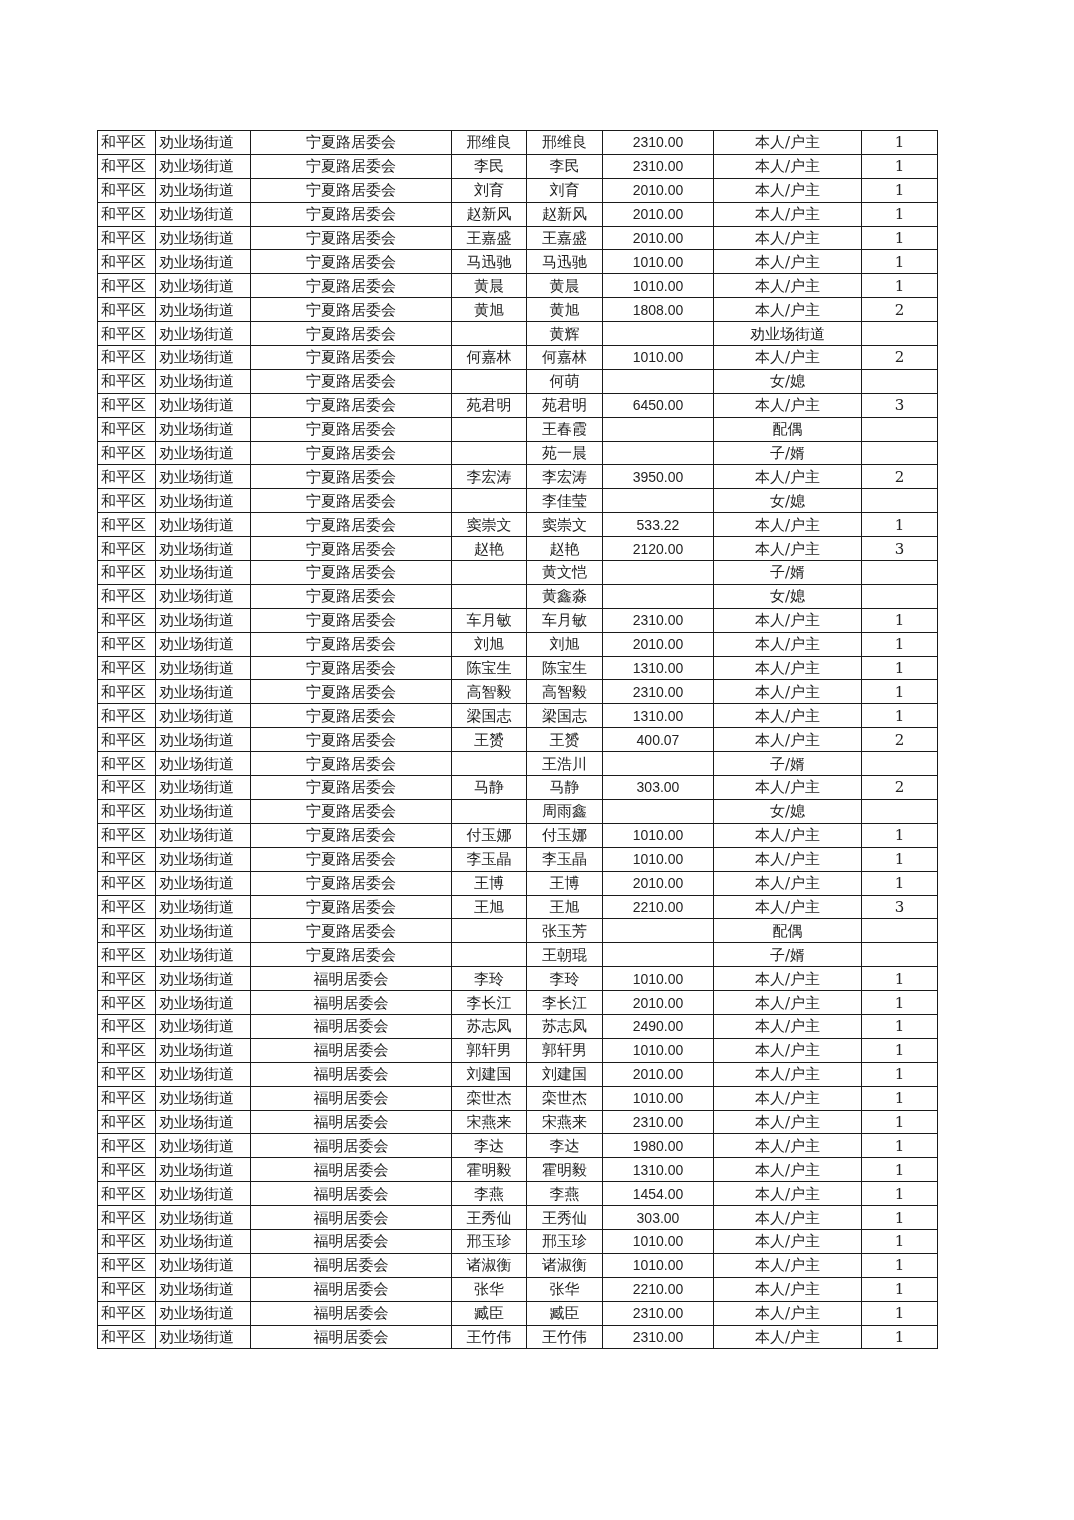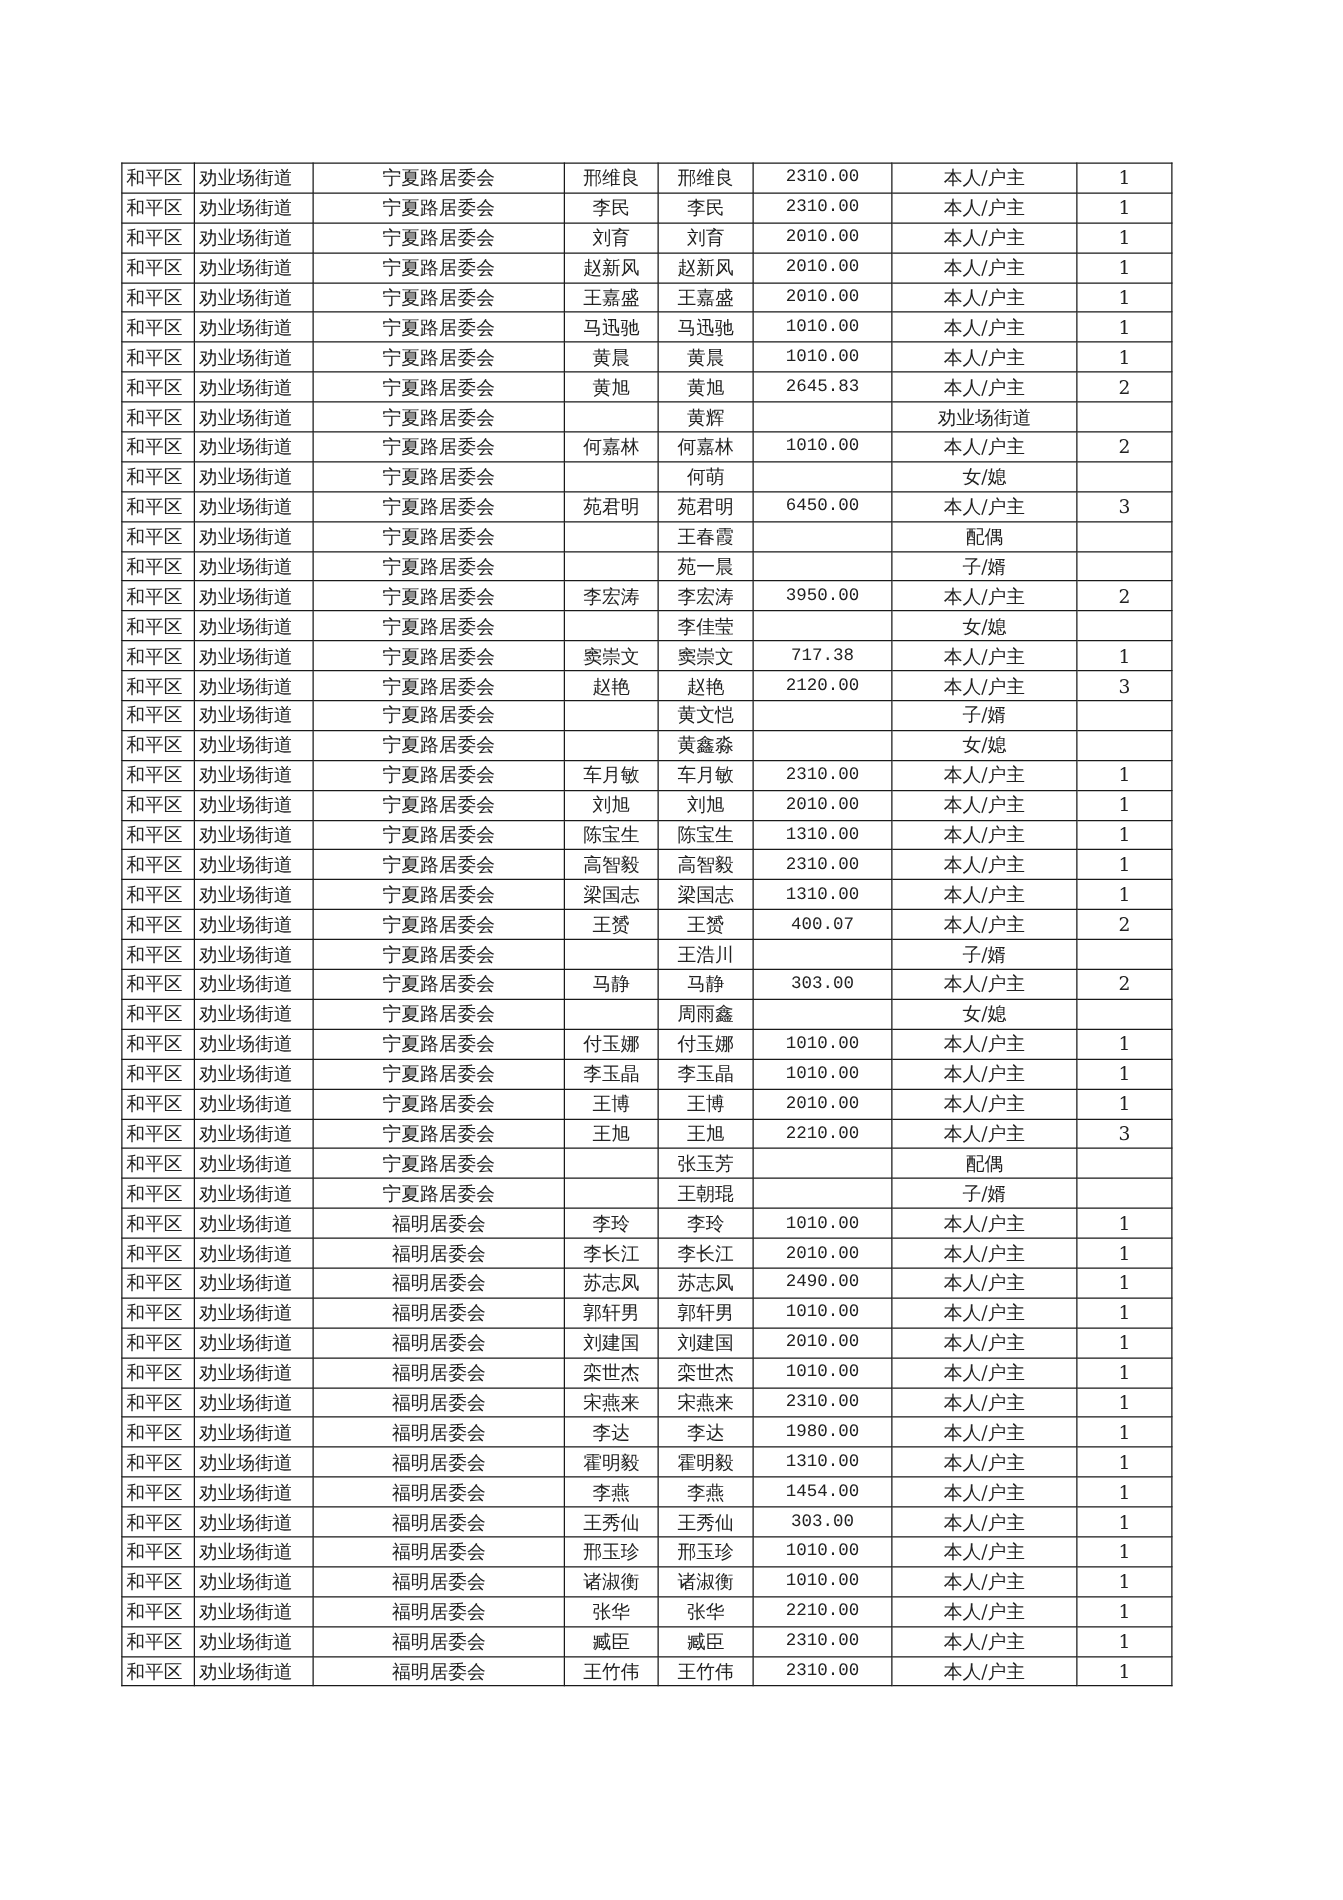--- a/index.html
+++ b/index.html
@@ -12,21 +12,21 @@
     }
     .sheet td {
       border: 1.5px solid #1a1a1a;
       height: 22.9px; padding: 0; line-height: 22px;
       text-align: center; white-space: nowrap; overflow: hidden;
     }
     .sheet td.left { text-align: left; padding-left: 3px; }
     .c1 { width: 58px; } .c2 { width: 95px; } .c3 { width: 201px; }
     .c4 { width: 75px; } .c5 { width: 76px; } .c6 { width: 111px; }
     .c7 { width: 148px; } .c8 { width: 76px; }
-    .num { font-family: Liberation Mono, monospace; font-size: 14px; }
+    .num { font-family: Liberation Sans, sans-serif; font-size: 14px; }
   </style>
 </head>
 <body>
 
 <table class="sheet">
   <colgroup>
     <col class="c1">
       <col class="c2">
       <col class="c3">
       <col class="c4">
@@ -105,21 +105,21 @@
         <td class="num">1010.00</td>
         <td>本人/户主</td>
         <td>1</td>
       </tr>
       <tr>
         <td class="left">和平区</td>
         <td class="left">劝业场街道</td>
         <td>宁夏路居委会</td>
         <td>黄旭</td>
         <td>黄旭</td>
-        <td class="num">2645.83</td>
+        <td class="num">1808.00</td>
         <td>本人/户主</td>
         <td>2</td>
       </tr>
       <tr>
         <td class="left">和平区</td>
         <td class="left">劝业场街道</td>
         <td>宁夏路居委会</td>
         <td></td>
         <td>黄辉</td>
         <td class="num"></td>
@@ -195,21 +195,21 @@
         <td class="num"></td>
         <td>女/媳</td>
         <td></td>
       </tr>
       <tr>
         <td class="left">和平区</td>
         <td class="left">劝业场街道</td>
         <td>宁夏路居委会</td>
         <td>窦崇文</td>
         <td>窦崇文</td>
-        <td class="num">717.38</td>
+        <td class="num">533.22</td>
         <td>本人/户主</td>
         <td>1</td>
       </tr>
       <tr>
         <td class="left">和平区</td>
         <td class="left">劝业场街道</td>
         <td>宁夏路居委会</td>
         <td>赵艳</td>
         <td>赵艳</td>
         <td class="num">2120.00</td>

